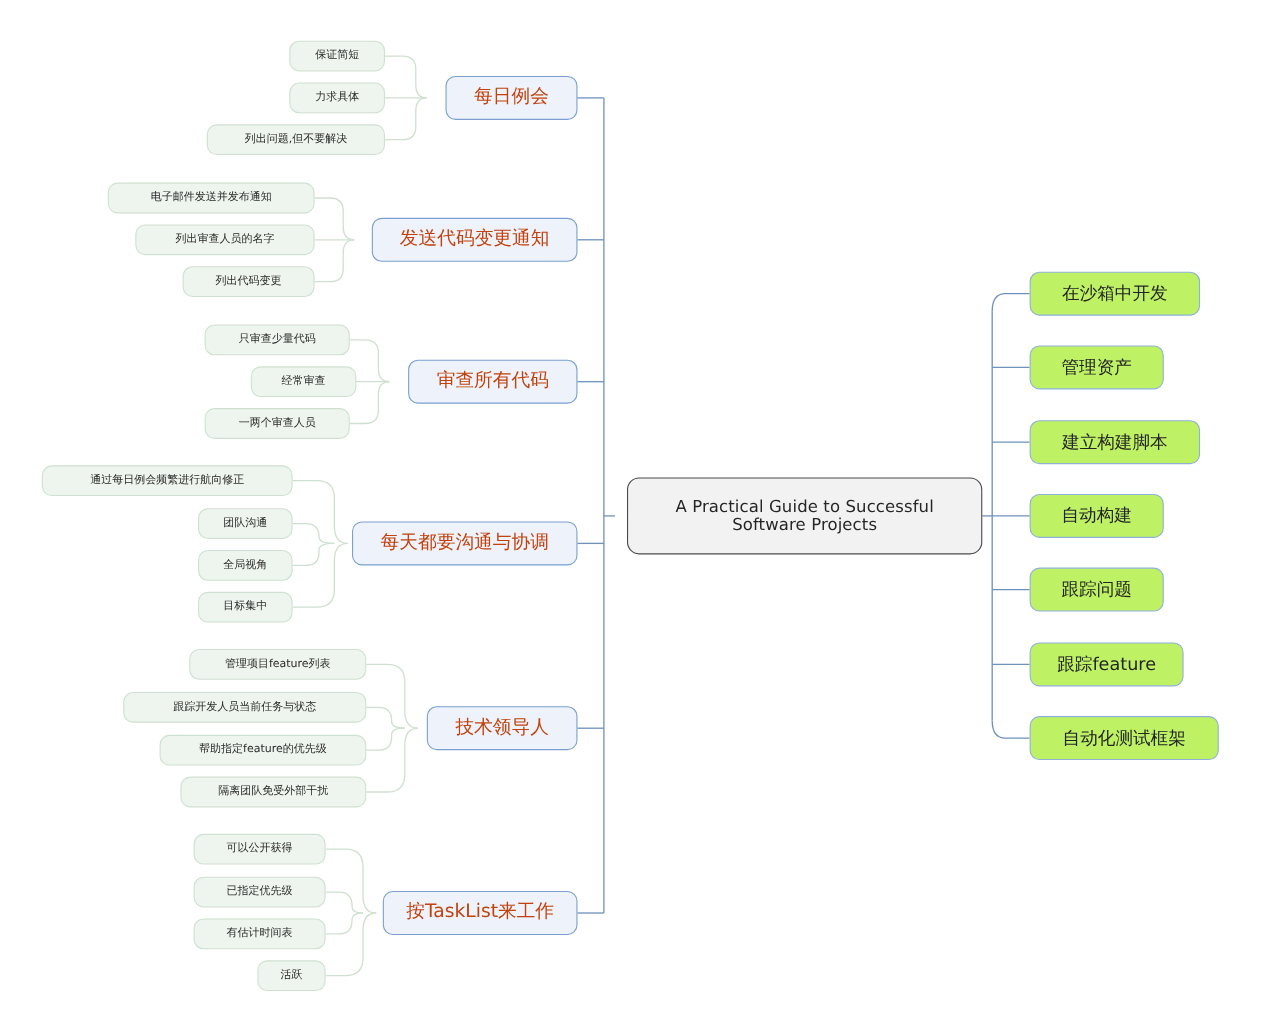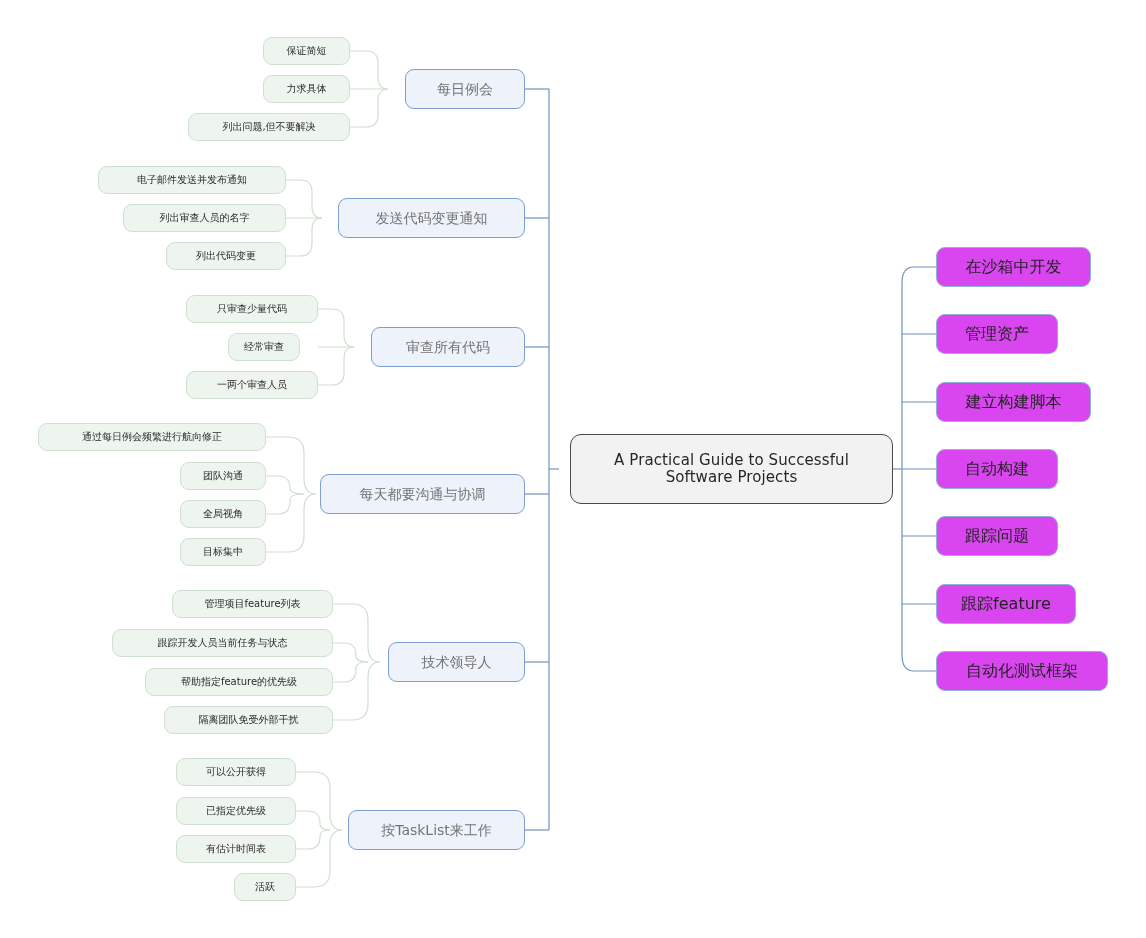--- a/index.html
+++ b/index.html
@@ -4,23 +4,23 @@
 <style>
   html,body{margin:0;padding:0;background:#ffffff;}
   body{width:1146px;height:938px;font-family:"DejaVu Sans","Liberation Sans",sans-serif;}
   #stage{position:relative;width:1146px;height:938px;overflow:hidden;background:#fff;}
   svg.edges{position:absolute;left:0;top:0;width:1146px;height:938px;pointer-events:none;}
   .node{position:absolute;box-sizing:border-box;display:flex;align-items:center;justify-content:center;
         border-radius:9px;white-space:nowrap;line-height:1.15;}
   .node.root{background:#f2f2f2;border:1.3px solid #4a4a4a;color:#262626;font-size:15px;
              flex-direction:column;border-radius:11px;letter-spacing:.1px;}
   .node.root span{display:block;}
-  .node.main{background:#eef3fb;border:1.2px solid #7a9fd0;color:#737373;font-size:14px;align-items:center;}
+  .node.main{background:#eef3fb;border:1.2px solid #7a9fd0;color:#c2410c;font-size:17px;align-items:center;}
   .node.leaf{background:#eef5ee;border:1px solid #cfe0d0;color:#2a2a2a;font-size:10px;}
-  .node.right{background:#d946ef;border:1.1px solid #8fb0d8;color:#232323;font-size:16px;}
+  .node.right{background:#bef264;border:1.1px solid #8fb0d8;color:#232323;font-size:16px;}
 </style>
 </head>
 <body>
 
 <div id="stage">
 
   <svg class="edges" viewBox="0 0 1146 938">
     <g fill="none" stroke="#6f92bb" stroke-width="1.2">
 
       <path d="M559,469 L549,469"></path>
@@ -127,21 +127,21 @@
   <div class="node leaf" style="left:123px;top:204px;width:163px;height:28px;">
     <span>列出审查人员的名字</span>
   </div>
   <div class="node leaf" style="left:166px;top:242px;width:120px;height:28px;">
     <span>列出代码变更</span>
   </div>
 
   <div class="node leaf" style="left:186px;top:295px;width:132px;height:28px;">
     <span>只审查少量代码</span>
   </div>
-  <div class="node leaf" style="left:228px;top:333px;width:72px;height:28px;">
+  <div class="node leaf" style="left:228px;top:333px;width:96px;height:28px;">
     <span>经常审查</span>
   </div>
   <div class="node leaf" style="left:186px;top:371px;width:132px;height:28px;">
     <span>一两个审查人员</span>
   </div>
 
   <div class="node leaf" style="left:38px;top:423px;width:228px;height:28px;">
     <span>通过每日例会频繁进行航向修正</span>
   </div>
   <div class="node leaf" style="left:180px;top:462px;width:86px;height:28px;">

